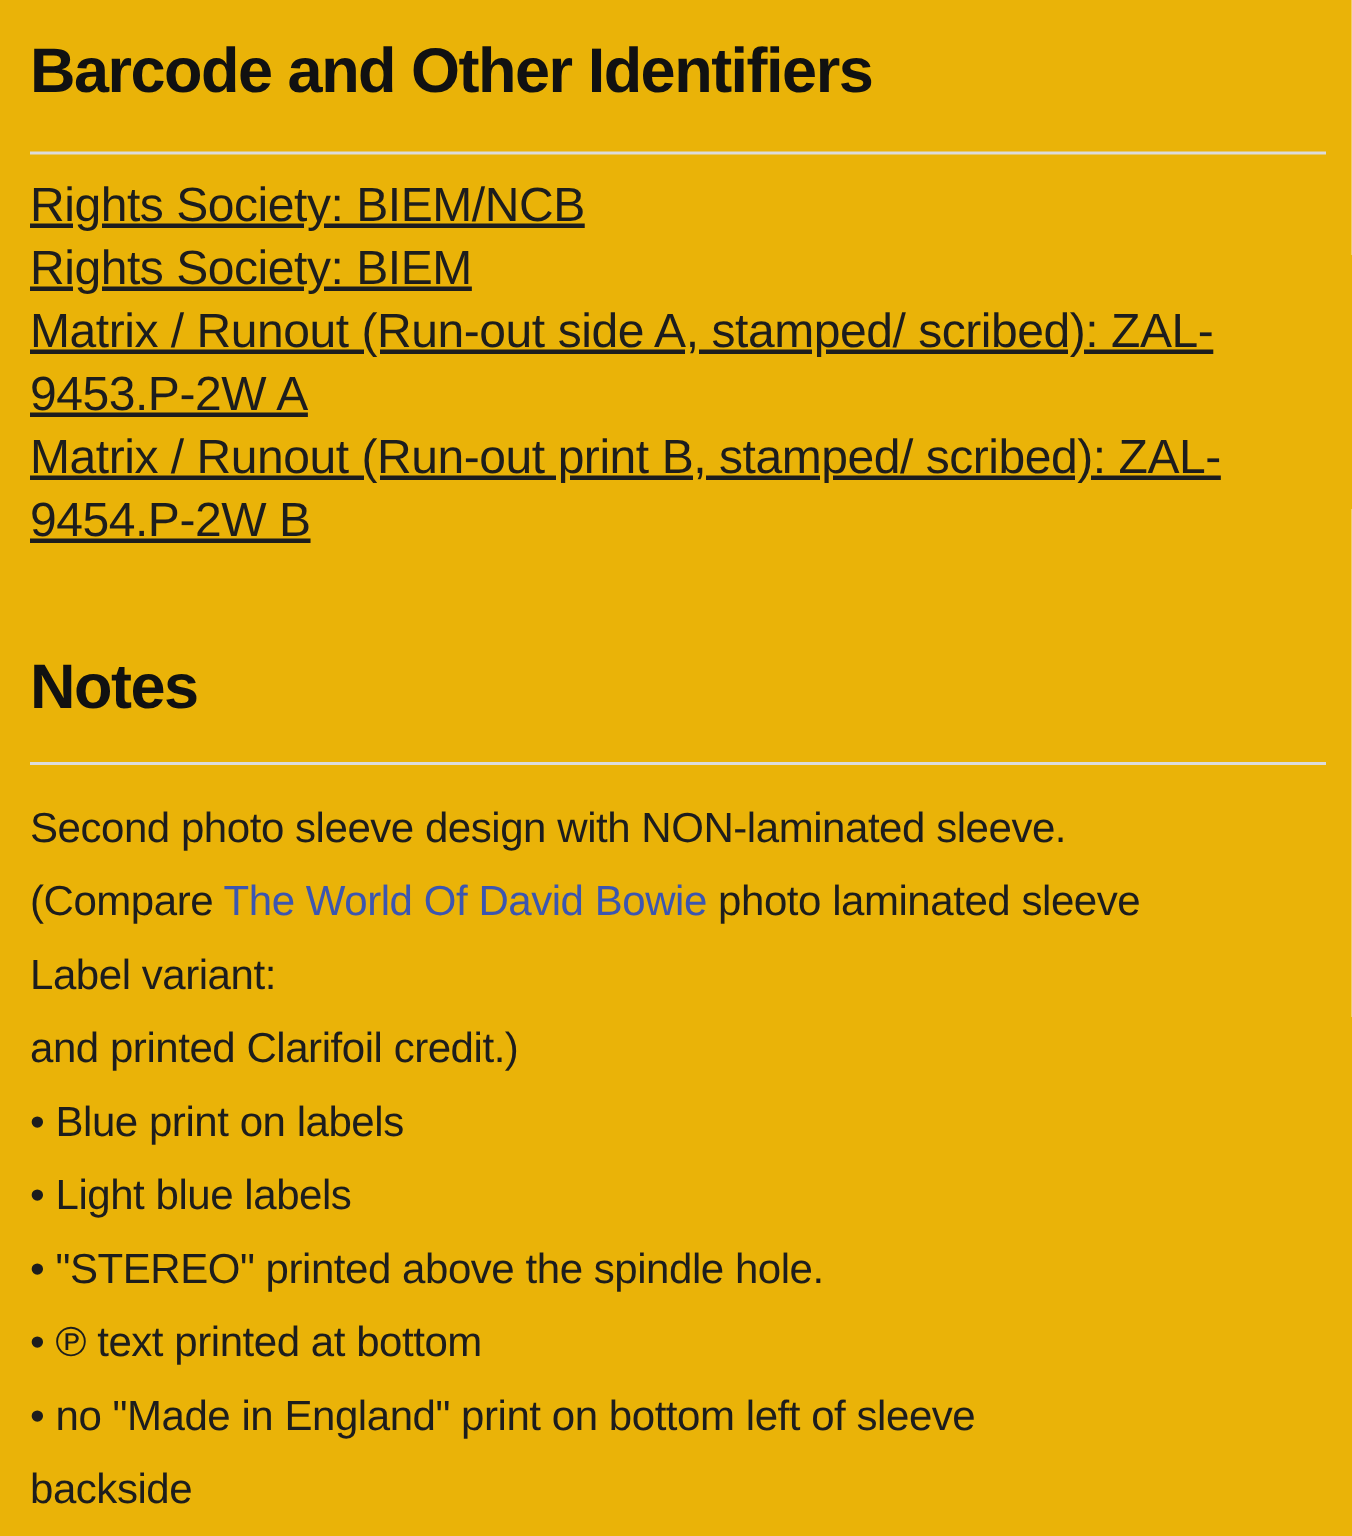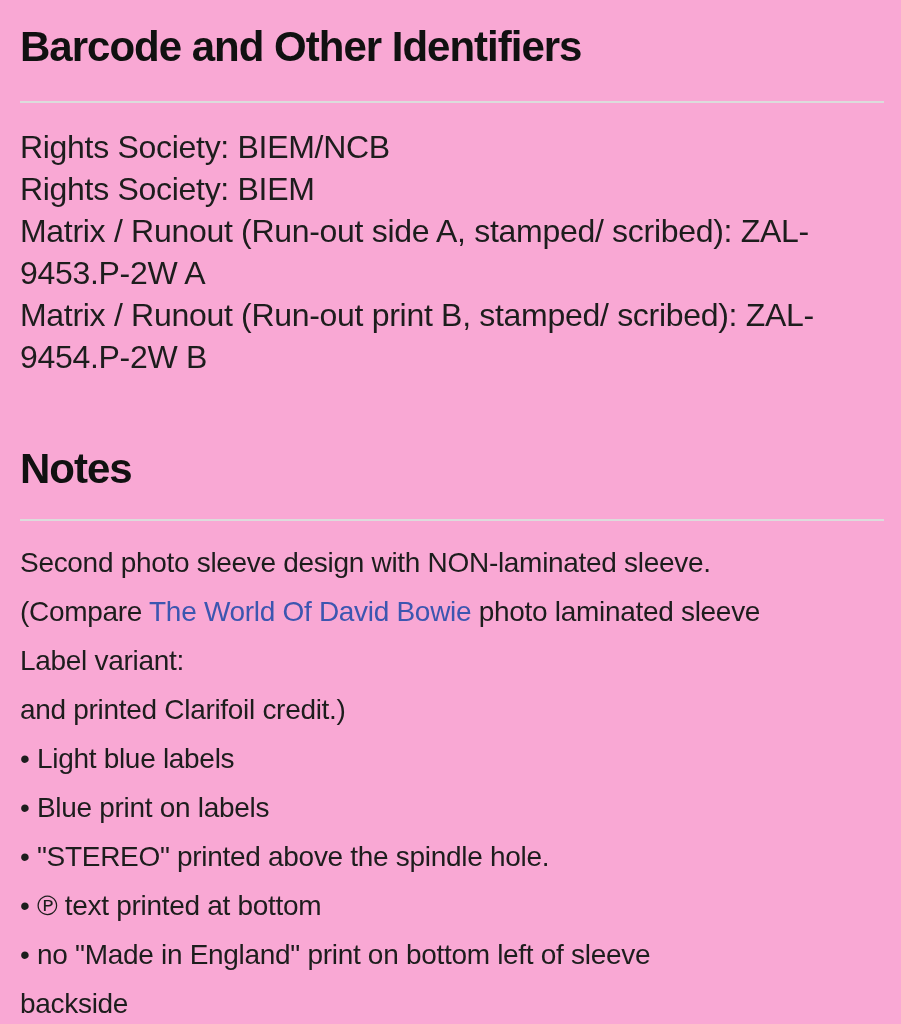--- a/index.html
+++ b/index.html
@@ -5,21 +5,21 @@
   * { box-sizing: border-box; }
   html, body { margin: 0; padding: 0; }
   body {
     background: #ffffff;
     font-family: "Liberation Sans", sans-serif;
     color: #1d1d1d;
   }
   .page {
     width: 901px;
     height: 1024px;
-    background: #f9a8d4;
+    background: #eab308;
     overflow: hidden;
     padding: 0 17px 0 20px;
   }
   .section-title {
     margin: 0;
     font-size: 42px;
     line-height: 46px;
     font-weight: 700;
     letter-spacing: -1px;
     color: #111111;
@@ -27,21 +27,21 @@
   }
   .section-title.first { margin-top: 24px; }
   .section-title.notes { margin-top: 68px; }
   .divider {
     border: none;
     border-top: 2px solid var(--divider, #dcdcdc);
     margin: 0;
   }
   .divider.after-title-1 { margin-top: 31px; }
   .divider.after-title-2 { margin-top: 27px; }
-  .identifier-list { margin-top: 23px; }
+  .identifier-list { margin-top: 12px; text-decoration: underline; }
   .identifier-list .text-line {
     font-size: 32px;
     line-height: 42px;
     letter-spacing: -0.3px;
     white-space: nowrap;
   }
   .notes-body { margin-top: 17px; }
   .notes-body .text-line {
     font-size: 28px;
     line-height: 49px;
@@ -79,21 +79,21 @@
   <div class="notes-body">
     <div class="text-line">Second photo sleeve design with NON-laminated sleeve.</div>
 
     <div class="text-line">
       <span>(Compare </span><a class="inline-link" href="#">The World Of David Bowie</a><span> photo laminated sleeve</span>
     </div>
 
     <div class="text-line">Label variant:</div>
     <div class="text-line">and printed Clarifoil credit.)</div>
 
+    <div class="text-line">• Blue print on labels</div>
     <div class="text-line">• Light blue labels</div>
-    <div class="text-line">• Blue print on labels</div>
     <div class="text-line">• "STEREO" printed above the spindle hole.</div>
     <div class="text-line">• ℗ text printed at bottom</div>
     <div class="text-line">• no "Made in England" print on bottom left of sleeve</div>
     <div class="text-line">backside</div>
   </div>
 
 </div>
 
 </body></html>

